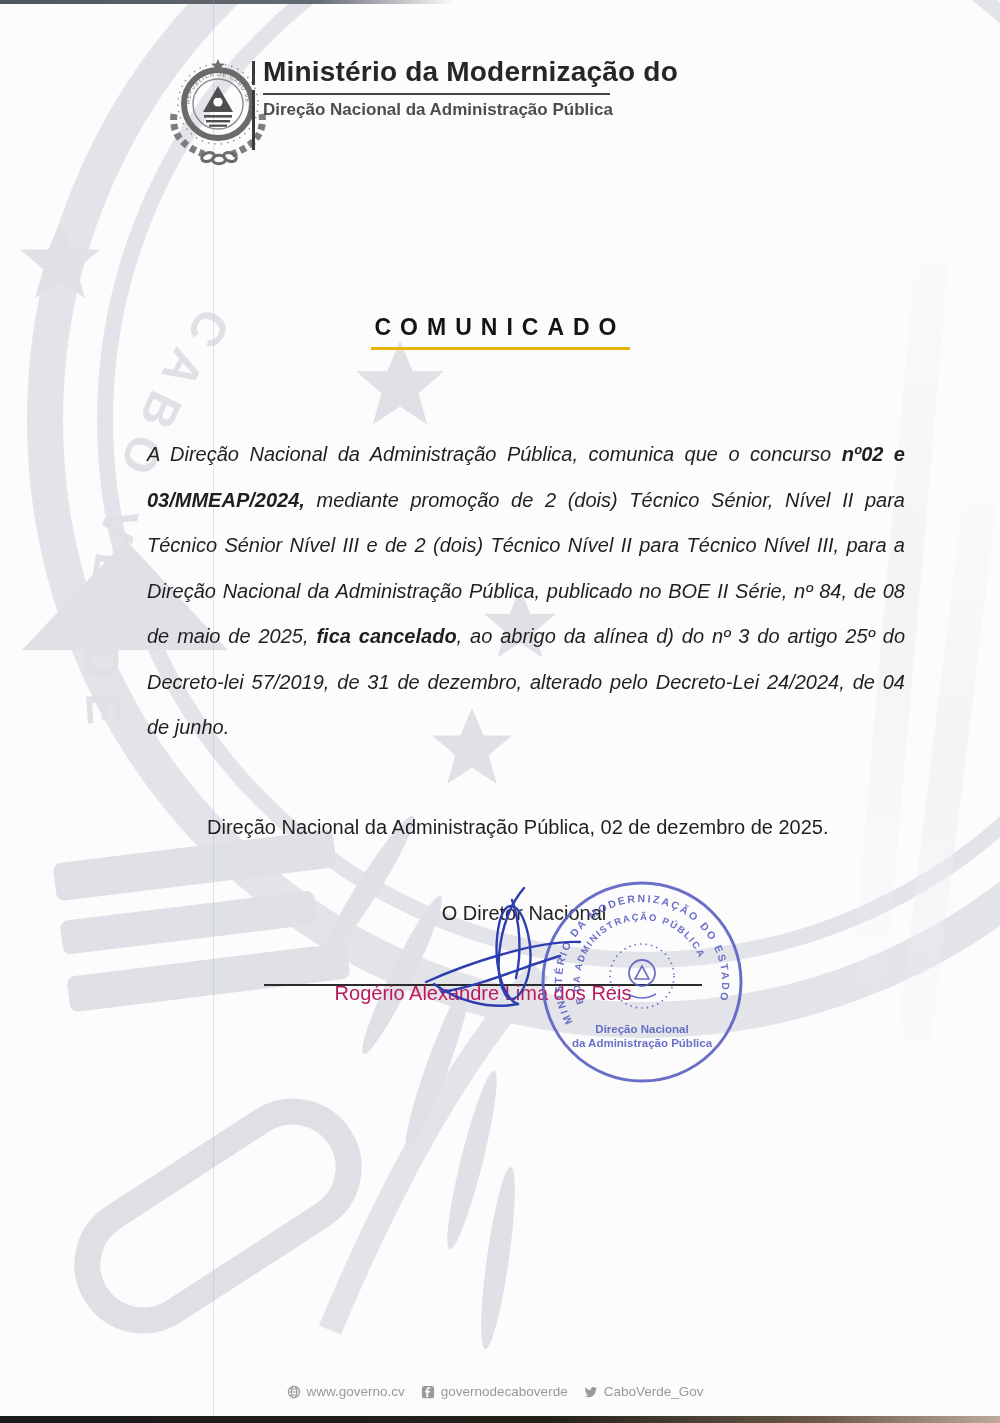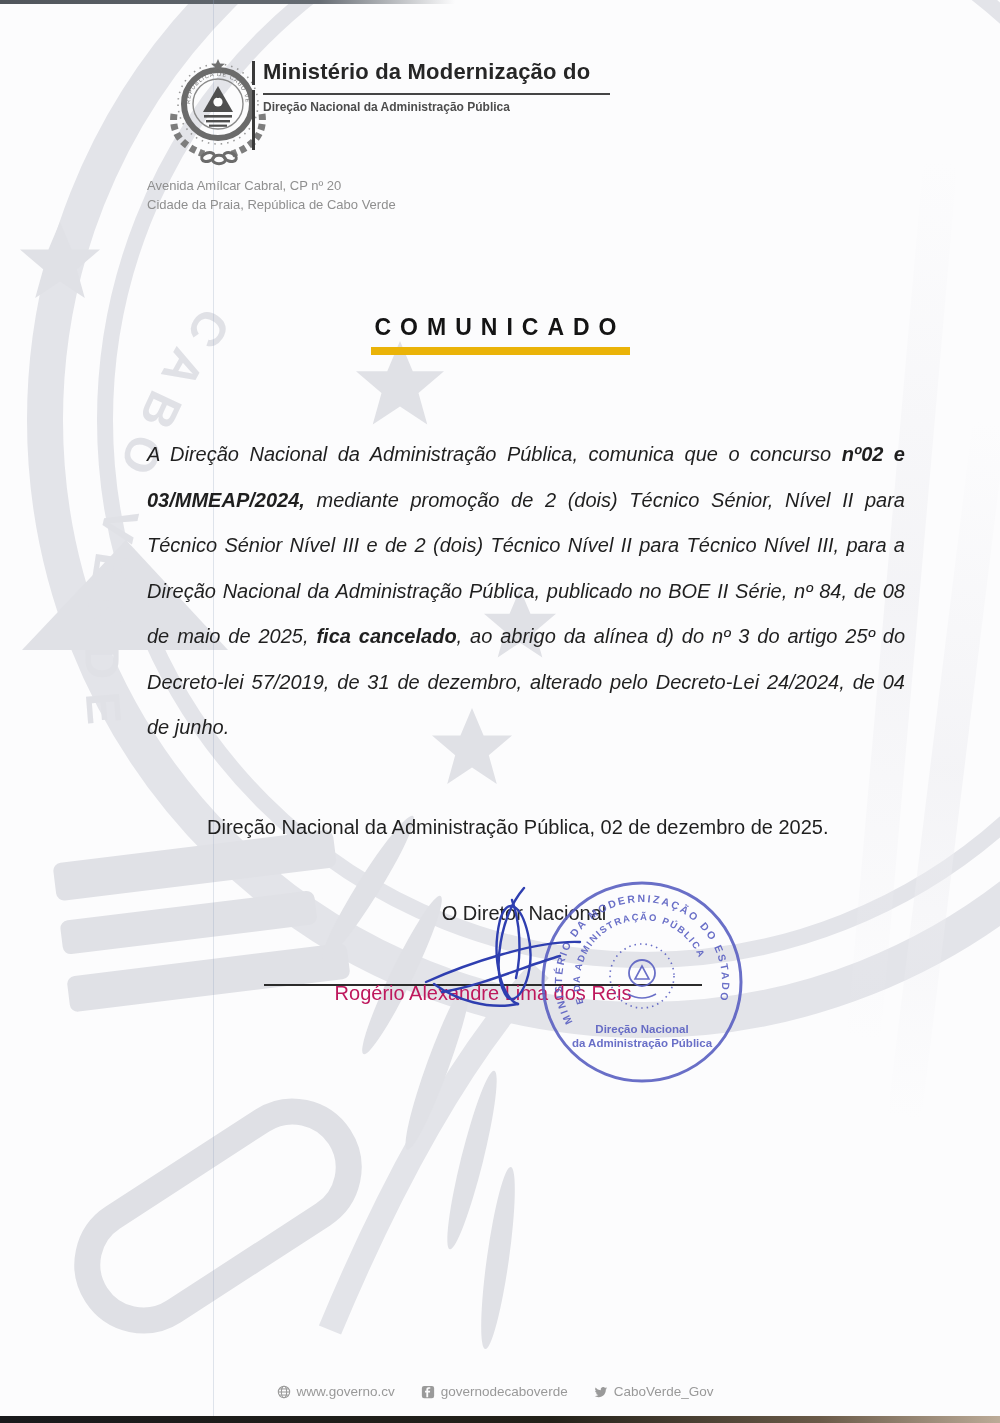--- a/index.html
+++ b/index.html
@@ -22,45 +22,45 @@
   .watermark{position:absolute;inset:0;z-index:0;pointer-events:none;}
 
   .content{position:absolute;inset:0;z-index:1;}
 
   
   .logo{position:absolute;left:156px;top:56px;width:124px;height:112px;}
   .ministry{position:absolute;left:252px;top:57px;}
   .accent-bar-a{position:absolute;left:0;top:4px;width:3px;height:24px;background:#3a3a3a;}
   .accent-bar-b{position:absolute;left:0;top:33px;width:3px;height:60px;background:#3a3a3a;}
   .ministry-text{margin-left:11px;}
-  .ministry-line{font-size:22px;font-weight:700;line-height:30px;color:#262626;letter-spacing:.2px;}
+  .ministry-line{font-size:28px;font-weight:700;line-height:30px;color:#262626;letter-spacing:.2px;text-align:center;}
   .ministry-rule{width:347px;height:2px;background:#454545;margin:6px 0 5px 0;}
-  .department{font-size:12px;font-weight:700;color:#4d4d4d;}
+  .department{font-size:17px;font-weight:700;color:#4d4d4d;}
 
   .address{position:absolute;left:147px;top:176px;font-size:13px;line-height:19px;color:#8f8f8f;}
 
   
   .title-row{position:absolute;left:0;top:314px;width:1000px;text-align:center;}
   .doc-title{display:inline-block;font-size:23px;font-weight:700;letter-spacing:9px;color:#141414;
-    border-bottom:8px solid #eab308;padding:0 4px 6px 4px;}
+    border-bottom:3px solid #eab308;padding:0 4px 6px 4px;}
 
   
   .body-par{position:absolute;left:147px;top:412px;width:758px;
     font-size:20px;line-height:45.5px;text-align:justify;color:#1f1f1f;font-style:italic;}
   .dateline{position:absolute;left:163px;top:816px;font-size:20px;color:#1f1f1f;margin-left:44px;}
 
   
   .sig-role{position:absolute;left:357px;top:902px;width:334px;text-align:center;font-size:20px;color:#232323;}
   .sig-scribble{position:absolute;left:408px;top:882px;width:180px;height:128px;z-index:3;}
   .sig-line{position:absolute;left:264px;top:984px;width:438px;border-top:2px solid #2b2b2b;z-index:2;}
   .sig-name{position:absolute;left:263px;top:982px;width:440px;text-align:center;font-size:20px;color:#be185d;z-index:2;}
   .stamp{position:absolute;left:536px;top:876px;width:212px;height:212px;z-index:2;opacity:.9;}
 
   
-  .footer{position:absolute;left:0;top:1384px;width:990px;display:flex;justify-content:center;gap:26px;
+  .footer{position:absolute;left:0;top:1384px;width:990px;display:flex;justify-content:center;gap:16px;
     font-size:13.5px;color:#999;align-items:center;}
   .footer-item{display:inline-flex;align-items:center;gap:6px;}
   .footer-icon{width:14px;height:14px;display:inline-block;}
 </style>
 </head>
 <body>
 
 <div class="page">
 
   <svg class="watermark" viewBox="0 0 1000 1423" xmlns="http://www.w3.org/2000/svg" xmlns:xlink="http://www.w3.org/1999/xlink">
@@ -137,24 +137,20 @@
     <div class="ministry">
       <div class="accent-bar-a"></div>
       <div class="accent-bar-b"></div>
       <div class="ministry-text">
         <div class="ministry-line">Ministério da Modernização do</div>
         <div class="ministry-rule"></div>
         <div class="department">Direção Nacional da Administração Pública</div>
       </div>
     </div>
 
-    <div class="address">
-      <div>Avenida Amílcar Cabral, CP nº 20</div>
-      <div>Cidade da Praia, República de Cabo Verde</div>
-    </div>
 
     <div class="title-row">
       <span class="doc-title">COMUNICADO</span>
     </div>
 
     <p class="body-par"><span>A Direção Nacional da Administração Pública, comunica que o concurso </span><span style="font-weight: 700;">nº02 e 03/MMEAP/2024,</span><span> mediante promoção de 2 (dois) Técnico Sénior, Nível II para Técnico Sénior Nível III e de 2 (dois) Técnico Nível II para Técnico Nível III, para a Direção Nacional da Administração Pública, publicado no BOE II Série, nº 84, de 08 de maio de 2025, </span><span style="font-weight: 700;">fica cancelado</span><span>, ao abrigo da alínea d) do nº 3 do artigo 25º do Decreto-lei 57/2019, de 31 de dezembro, alterado pelo Decreto-Lei 24/2024, de 04 de junho.</span></p>
 
     <div class="dateline">Direção Nacional da Administração Pública, 02 de dezembro de 2025.</div>
 
     <div class="sig-role">O Diretor Nacional</div>

